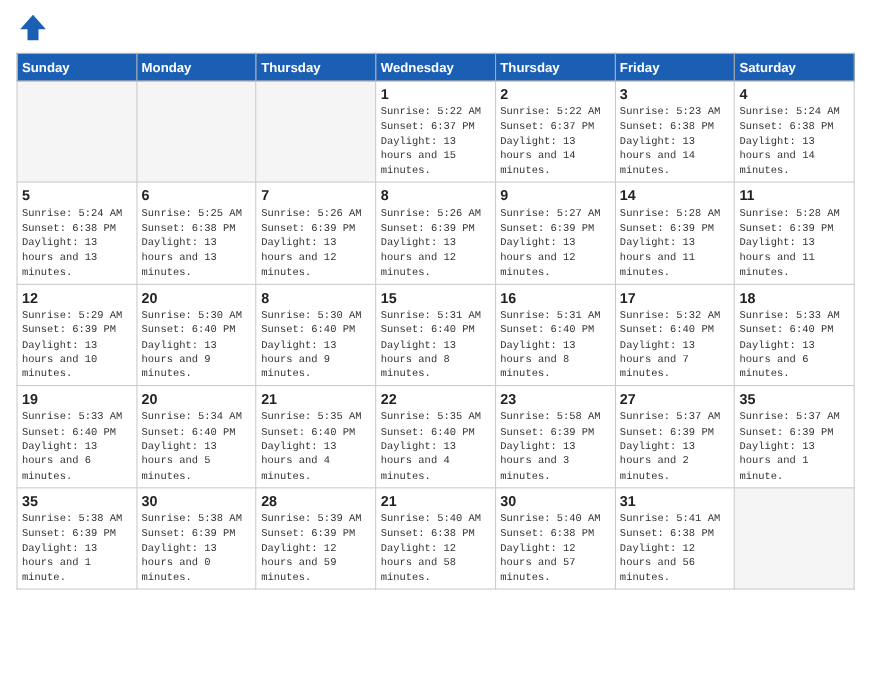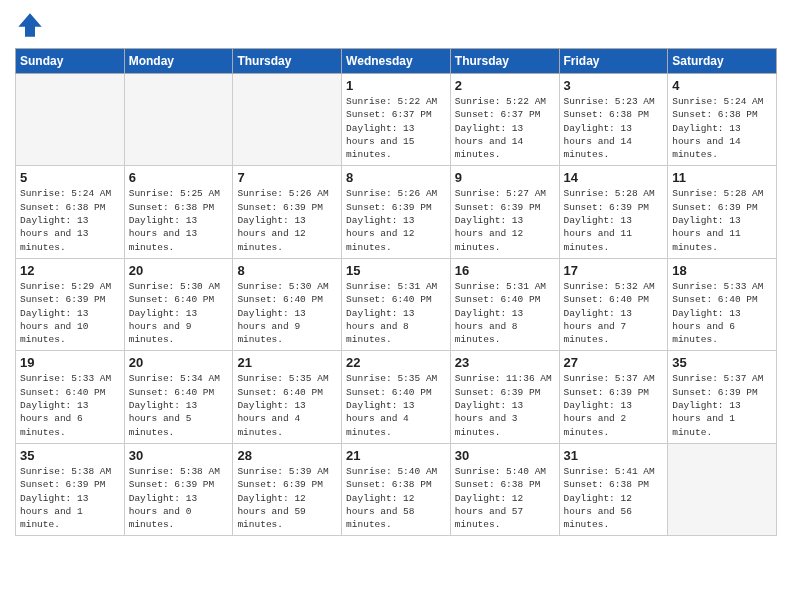--- a/index.html
+++ b/index.html
@@ -315,21 +315,21 @@
             <div class="day-number">22</div>
             <div class="day-info">
               <div>Sunrise: 5:35 AM</div>
               <div>Sunset: 6:40 PM</div>
               <div>Daylight: 13 hours and 4 minutes.</div>
             </div>
           </td>
           <td>
             <div class="day-number">23</div>
             <div class="day-info">
-              <div>Sunrise: 11:36 AM</div>
+              <div>Sunrise: 5:58 AM</div>
               <div>Sunset: 6:39 PM</div>
               <div>Daylight: 13 hours and 3 minutes.</div>
             </div>
           </td>
           <td>
             <div class="day-number">27</div>
             <div class="day-info">
               <div>Sunrise: 5:37 AM</div>
               <div>Sunset: 6:39 PM</div>
               <div>Daylight: 13 hours and 2 minutes.</div>

